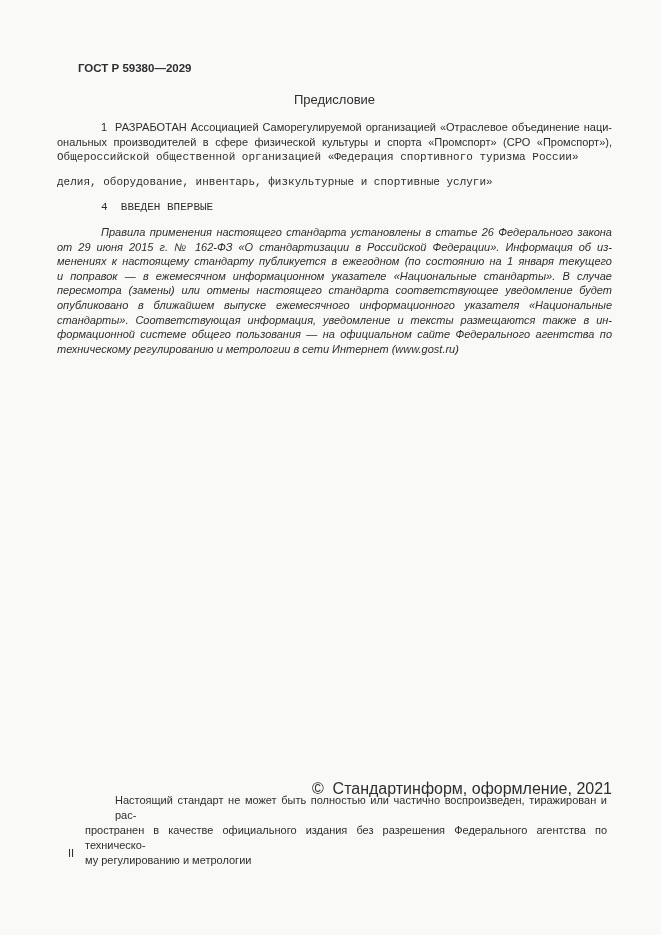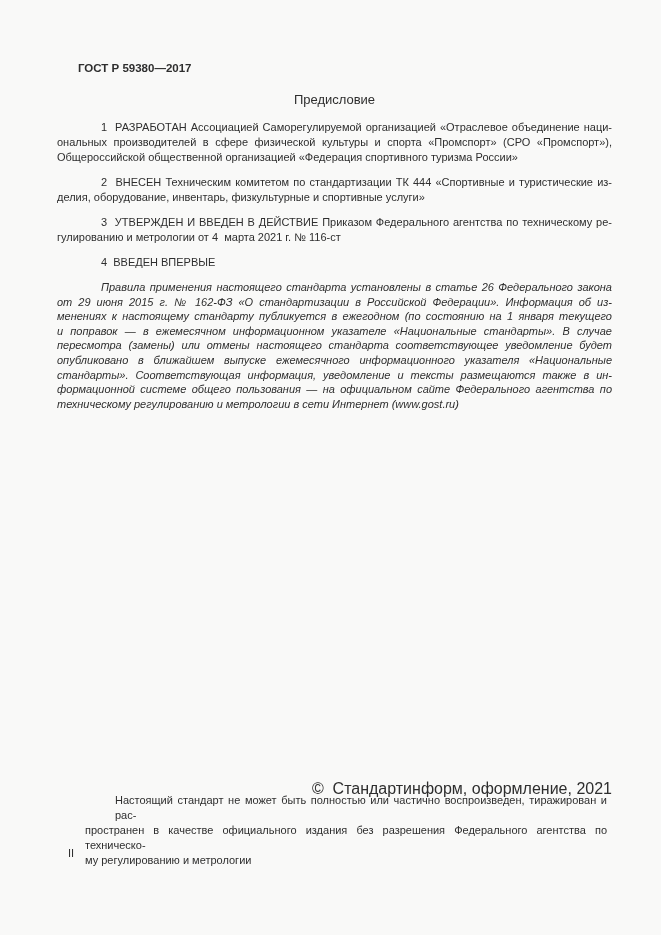--- a/index.html
+++ b/index.html
@@ -40,21 +40,21 @@
   .para {
     font-size: 11px;
     line-height: 15px;
     margin-bottom: 10px;
   }
   .para .line {
     text-align: justify;
     text-align-last: justify;
   }
   .para .line.first { padding-left: 44px; }
-  .para .line.last { text-align-last: left; }
+  .para .line.last { text-align-last: left; font-family: Liberation Mono, monospace; }
 
   .legal {
     font-size: 11px;
     font-style: italic;
     line-height: 14.6px;
   }
   .legal .line {
     text-align: justify;
     text-align-last: justify;
   }
@@ -92,41 +92,36 @@
     top: 846px;
     font-size: 11px;
     line-height: 15px;
   }
 </style>
 </head>
 <body>
 
 <div class="page">
 
-  <div class="running-header">ГОСТ Р 59380—2017</div>
+  <div class="running-header">ГОСТ Р 59380—2029</div>
 
   <div class="content">
 
     <div class="doc-title">Предисловие</div>
 
     <div class="para">
         <div class="line first">1&nbsp; РАЗРАБОТАН Ассоциацией Саморегулируемой организацией «Отраслевое объединение наци-</div>
         <div class="line">ональных производителей в сфере физической культуры и спорта «Промспорт» (СРО «Промспорт»),</div>
         <div class="line last">Общероссийской общественной организацией «Федерация спортивного туризма России»</div>
       </div>
 
     <div class="para">
-        <div class="line first">2&nbsp; ВНЕСЕН Техническим комитетом по стандартизации ТК 444 «Спортивные и туристические из-</div>
         <div class="line last">делия, оборудование, инвентарь, физкультурные и спортивные услуги»</div>
       </div>
 
-    <div class="para">
-        <div class="line first">3&nbsp; УТВЕРЖДЕН И ВВЕДЕН В ДЕЙСТВИЕ Приказом Федерального агентства по техническому ре-</div>
-        <div class="line last">гулированию и метрологии от 4&nbsp; марта 2021 г. № 116-ст</div>
-      </div>
 
     <div class="para">
         <div class="line first last">4&nbsp; ВВЕДЕН ВПЕРВЫЕ</div>
       </div>
 
     <div class="legal">
         <div class="line first">Правила применения настоящего стандарта установлены в статье 26 Федерального закона</div>
         <div class="line">от 29 июня 2015 г. № 162-ФЗ «О стандартизации в Российской Федерации». Информация об из-</div>
         <div class="line">менениях к настоящему стандарту публикуется в ежегодном (по состоянию на 1 января текущего</div>
         <div class="line">и поправок — в ежемесячном информационном указателе «Национальные стандарты». В случае</div>

